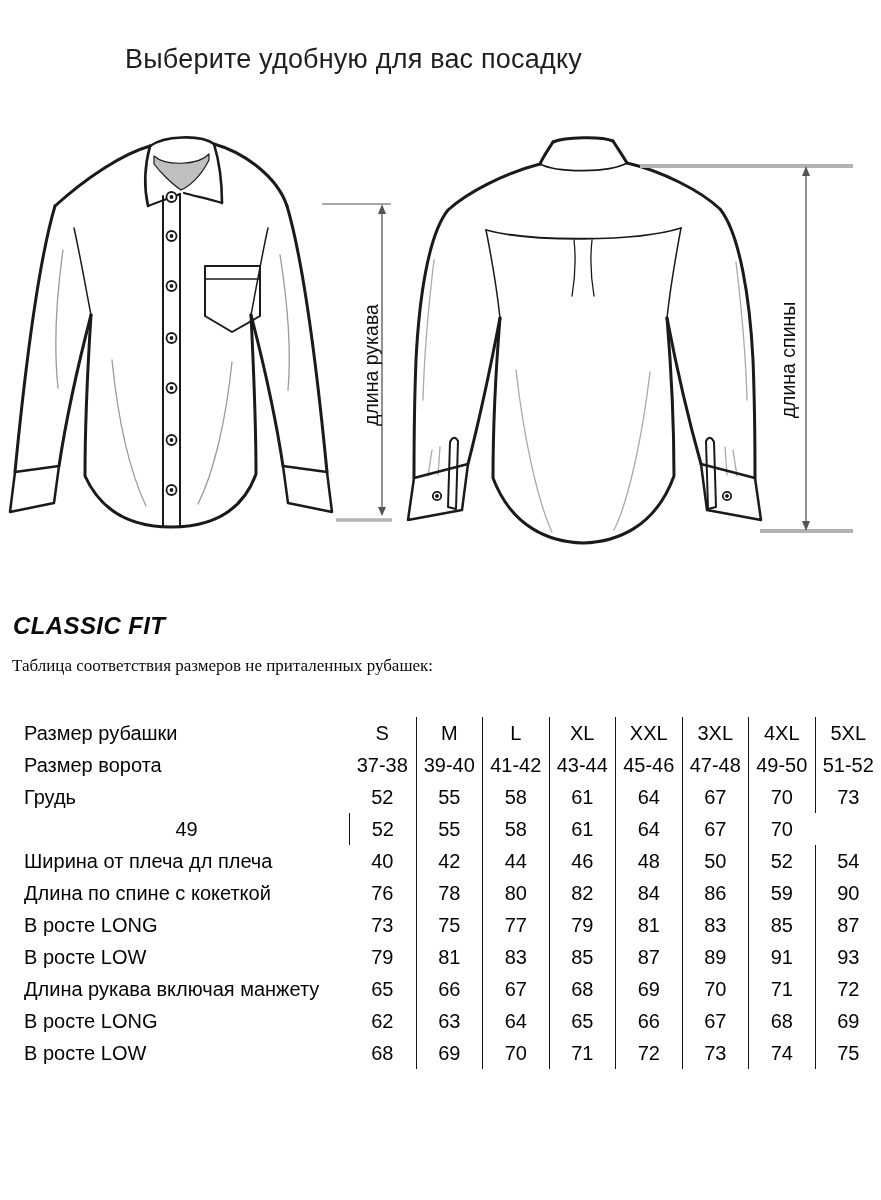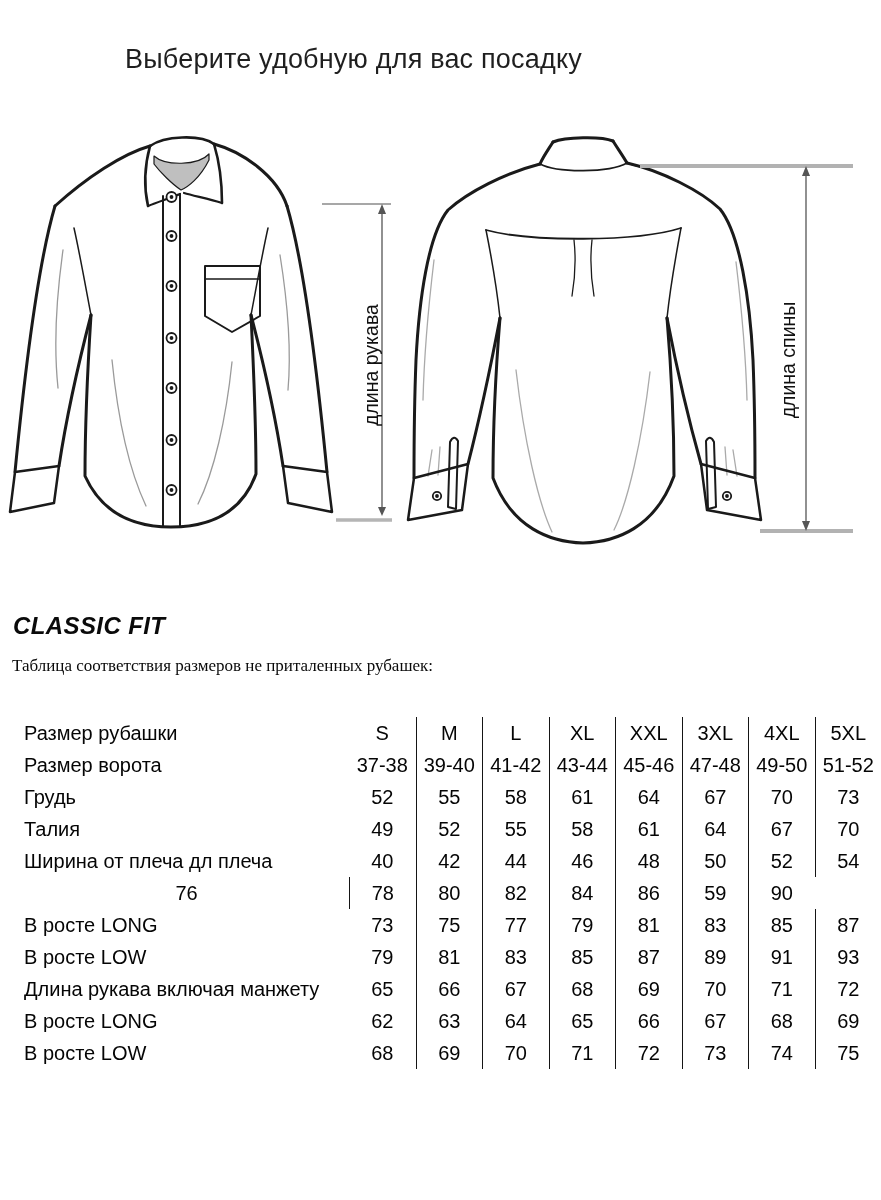--- a/index.html
+++ b/index.html
@@ -198,21 +198,20 @@
       <div class="t-cell">52</div>
       <div class="t-cell bl">55</div>
       <div class="t-cell bl">58</div>
       <div class="t-cell bl">61</div>
       <div class="t-cell bl">64</div>
       <div class="t-cell bl">67</div>
       <div class="t-cell bl">70</div>
       <div class="t-cell bl">73</div>
     </div>
     <div class="t-row">
-      <div class="t-label">Талия</div>
       <div class="t-cell">49</div>
       <div class="t-cell bl">52</div>
       <div class="t-cell bl">55</div>
       <div class="t-cell bl">58</div>
       <div class="t-cell bl">61</div>
       <div class="t-cell bl">64</div>
       <div class="t-cell bl">67</div>
       <div class="t-cell bl">70</div>
     </div>
     <div class="t-row">
@@ -220,20 +219,21 @@
       <div class="t-cell">40</div>
       <div class="t-cell bl">42</div>
       <div class="t-cell bl">44</div>
       <div class="t-cell bl">46</div>
       <div class="t-cell bl">48</div>
       <div class="t-cell bl">50</div>
       <div class="t-cell bl">52</div>
       <div class="t-cell bl">54</div>
     </div>
     <div class="t-row">
+      <div class="t-label">Длина по спине с кокеткой</div>
       <div class="t-cell">76</div>
       <div class="t-cell bl">78</div>
       <div class="t-cell bl">80</div>
       <div class="t-cell bl">82</div>
       <div class="t-cell bl">84</div>
       <div class="t-cell bl">86</div>
       <div class="t-cell bl">59</div>
       <div class="t-cell bl">90</div>
     </div>
     <div class="t-row">

